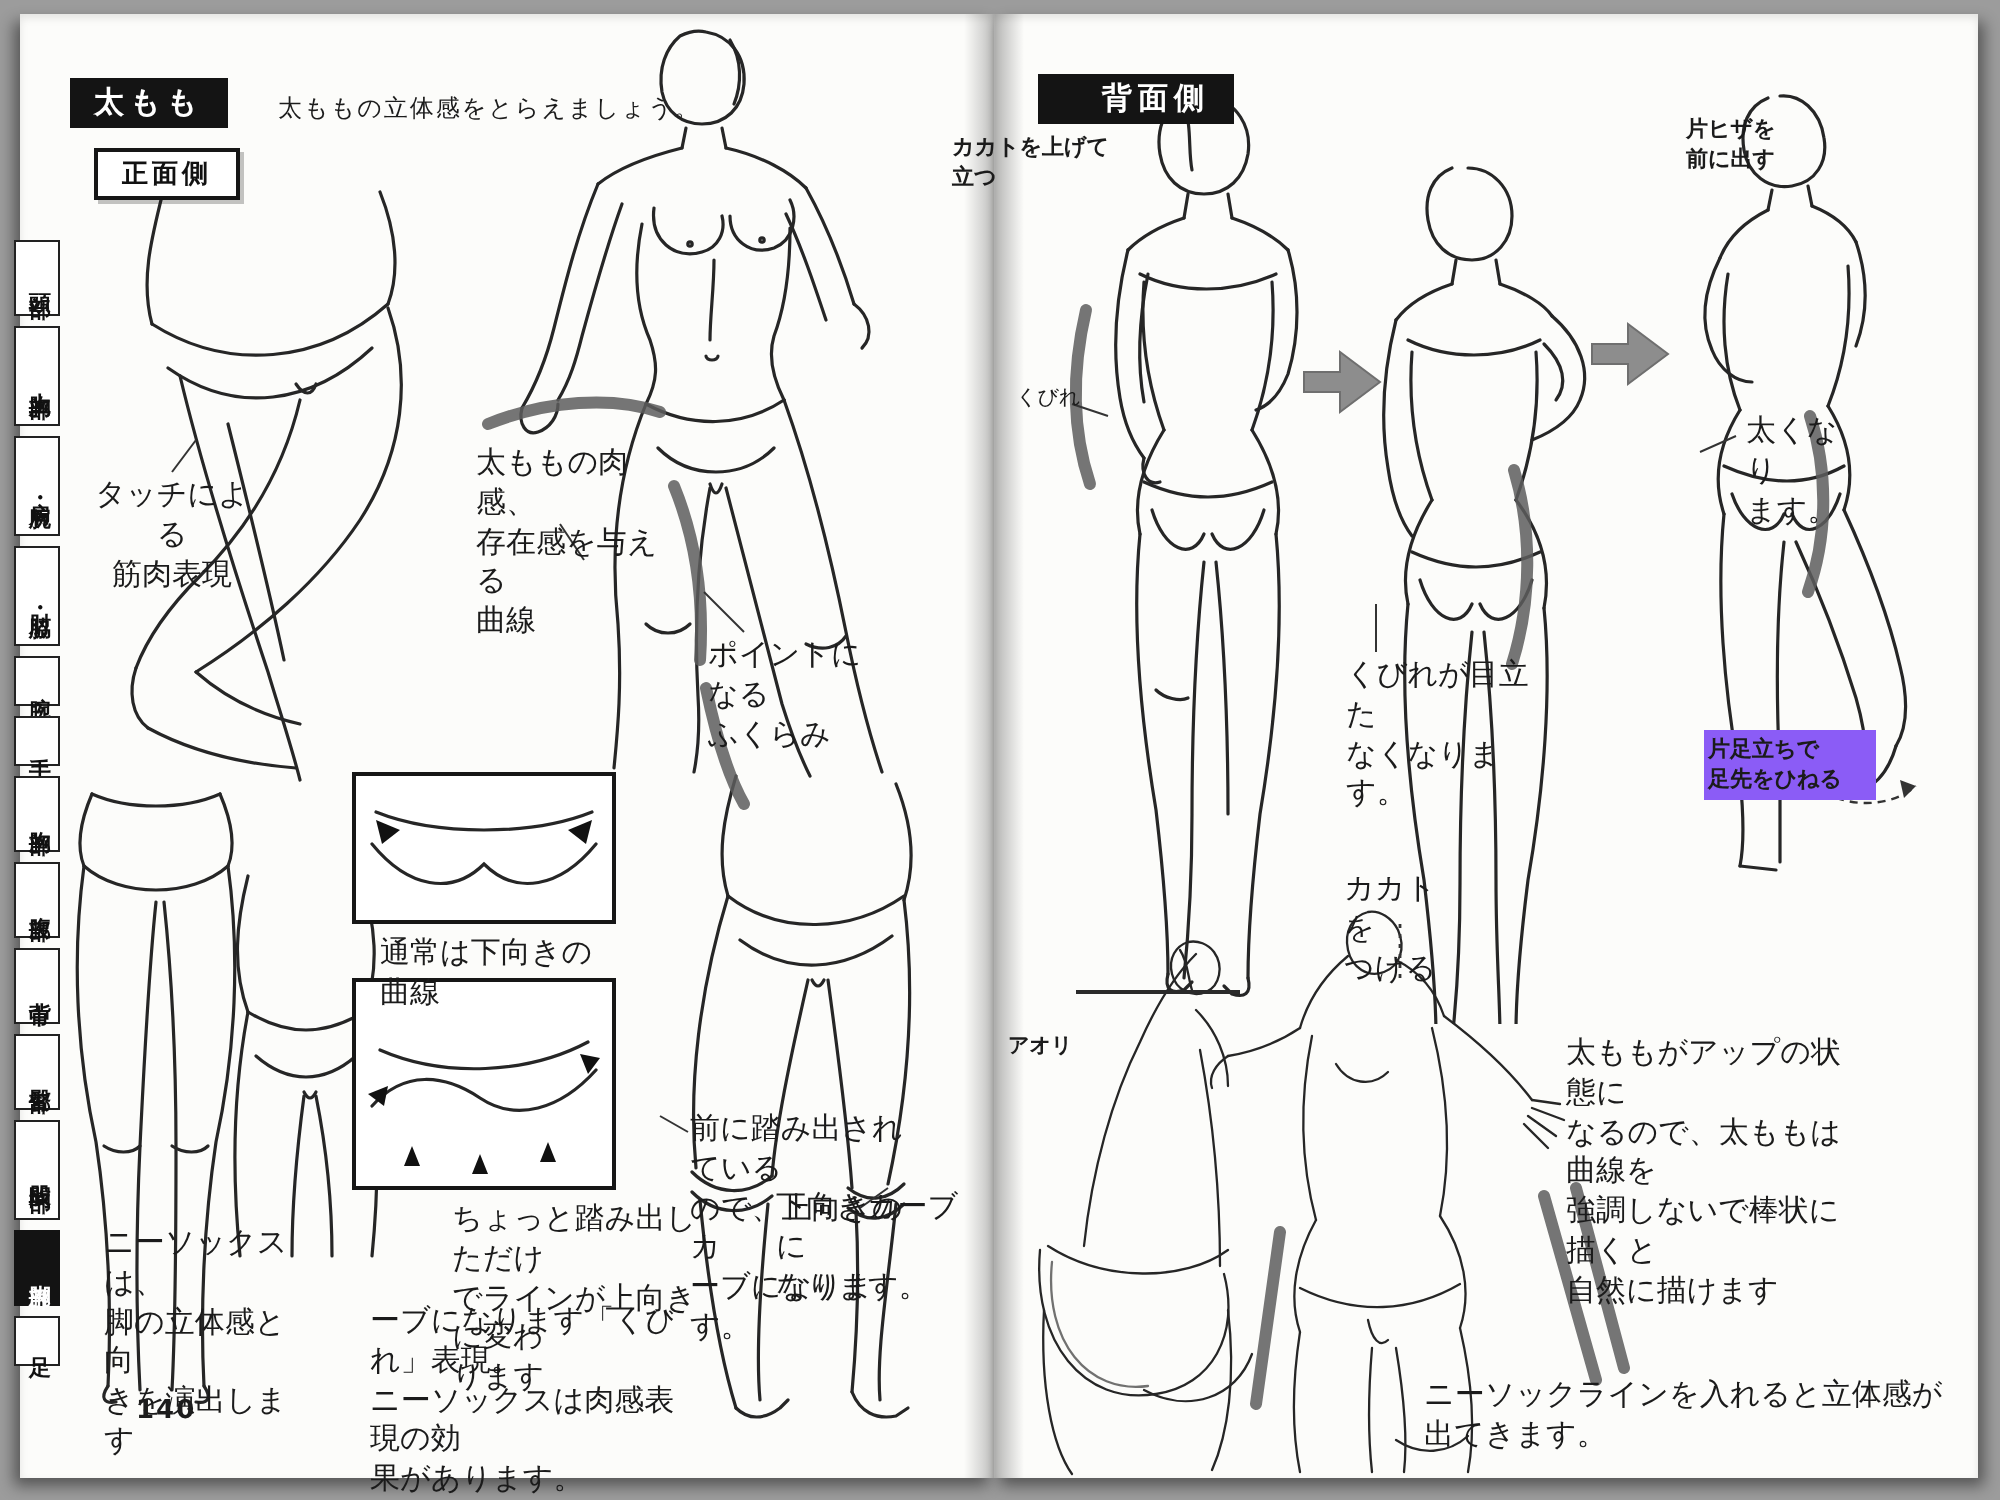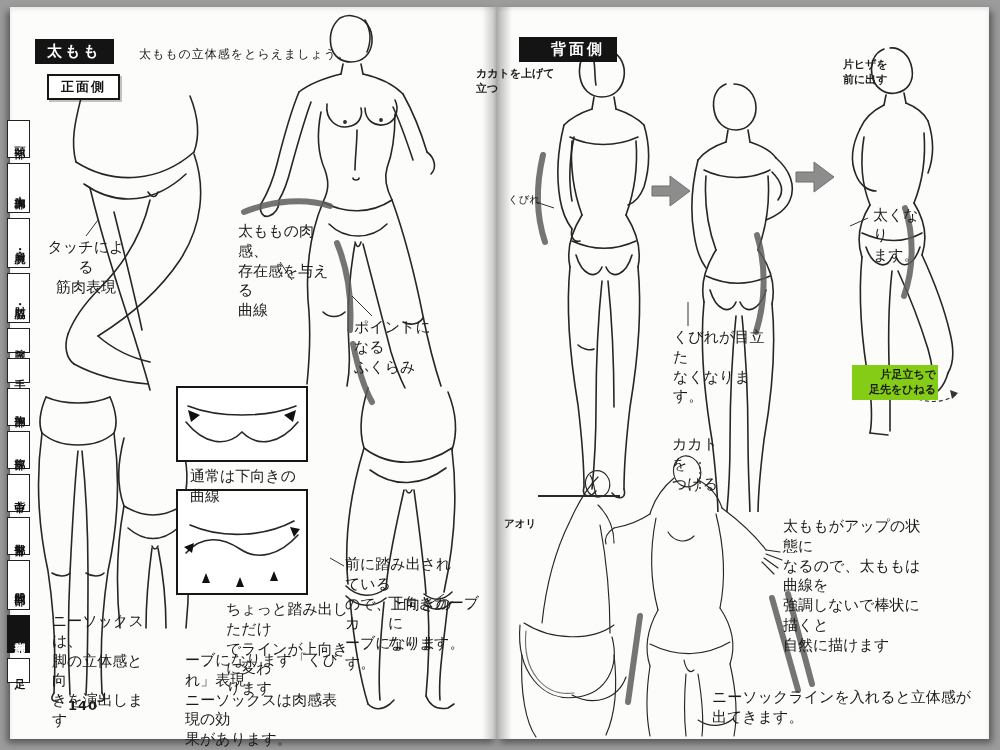--- a/index.html
+++ b/index.html
@@ -127,21 +127,21 @@
 立つ</div>
 <div class="note bold" style="left:843px; top:57px;  width:70px;">片ヒザを
 前に出す</div>
 <div class="note md" style="left:508px; top:193px; width:46px;">くびれ</div>
 <div class="note" style="left:673px; top:328px; width:92px;">くびれが目立た
 なくなります。</div>
 <div class="note" style="left:873px; top:206px; width:60px;">太くなり
 ます。</div>
 <div class="note" style="left:672px; top:435px; width:58px;">カカトを
 つける</div>
-<div class="note bold" style="left:852px; top:365px; width:86px; background:#84cc16; padding:2px;text-align:right;">片足立ちで
+<div class="note bold" style="left:852px; top:365px; width:86px; background:#8b5cf6; padding:2px;">片足立ちで
 足先をひねる</div>
 <div class="note md" style="left:504px; top:517px; width:50px; font-weight:bold;">アオリ</div>
 <div class="note" style="left:758px; top:517px; width:140px;margin-left:25px;">太ももがアップの状態に
 なるので、太ももは曲線を
 強調しないで棒状に描くと
 自然に描けます</div>
 <div class="note" style="left:712px; top:688px; width:260px;">ニーソックラインを入れると立体感が出てきます。</div>
 <div class="pageno" style="left:958px; top:701px;">141</div>
 
 <svg class="fig" style="left:30px; top:92px;" width="215" height="300" viewBox="0 0 215 300">

